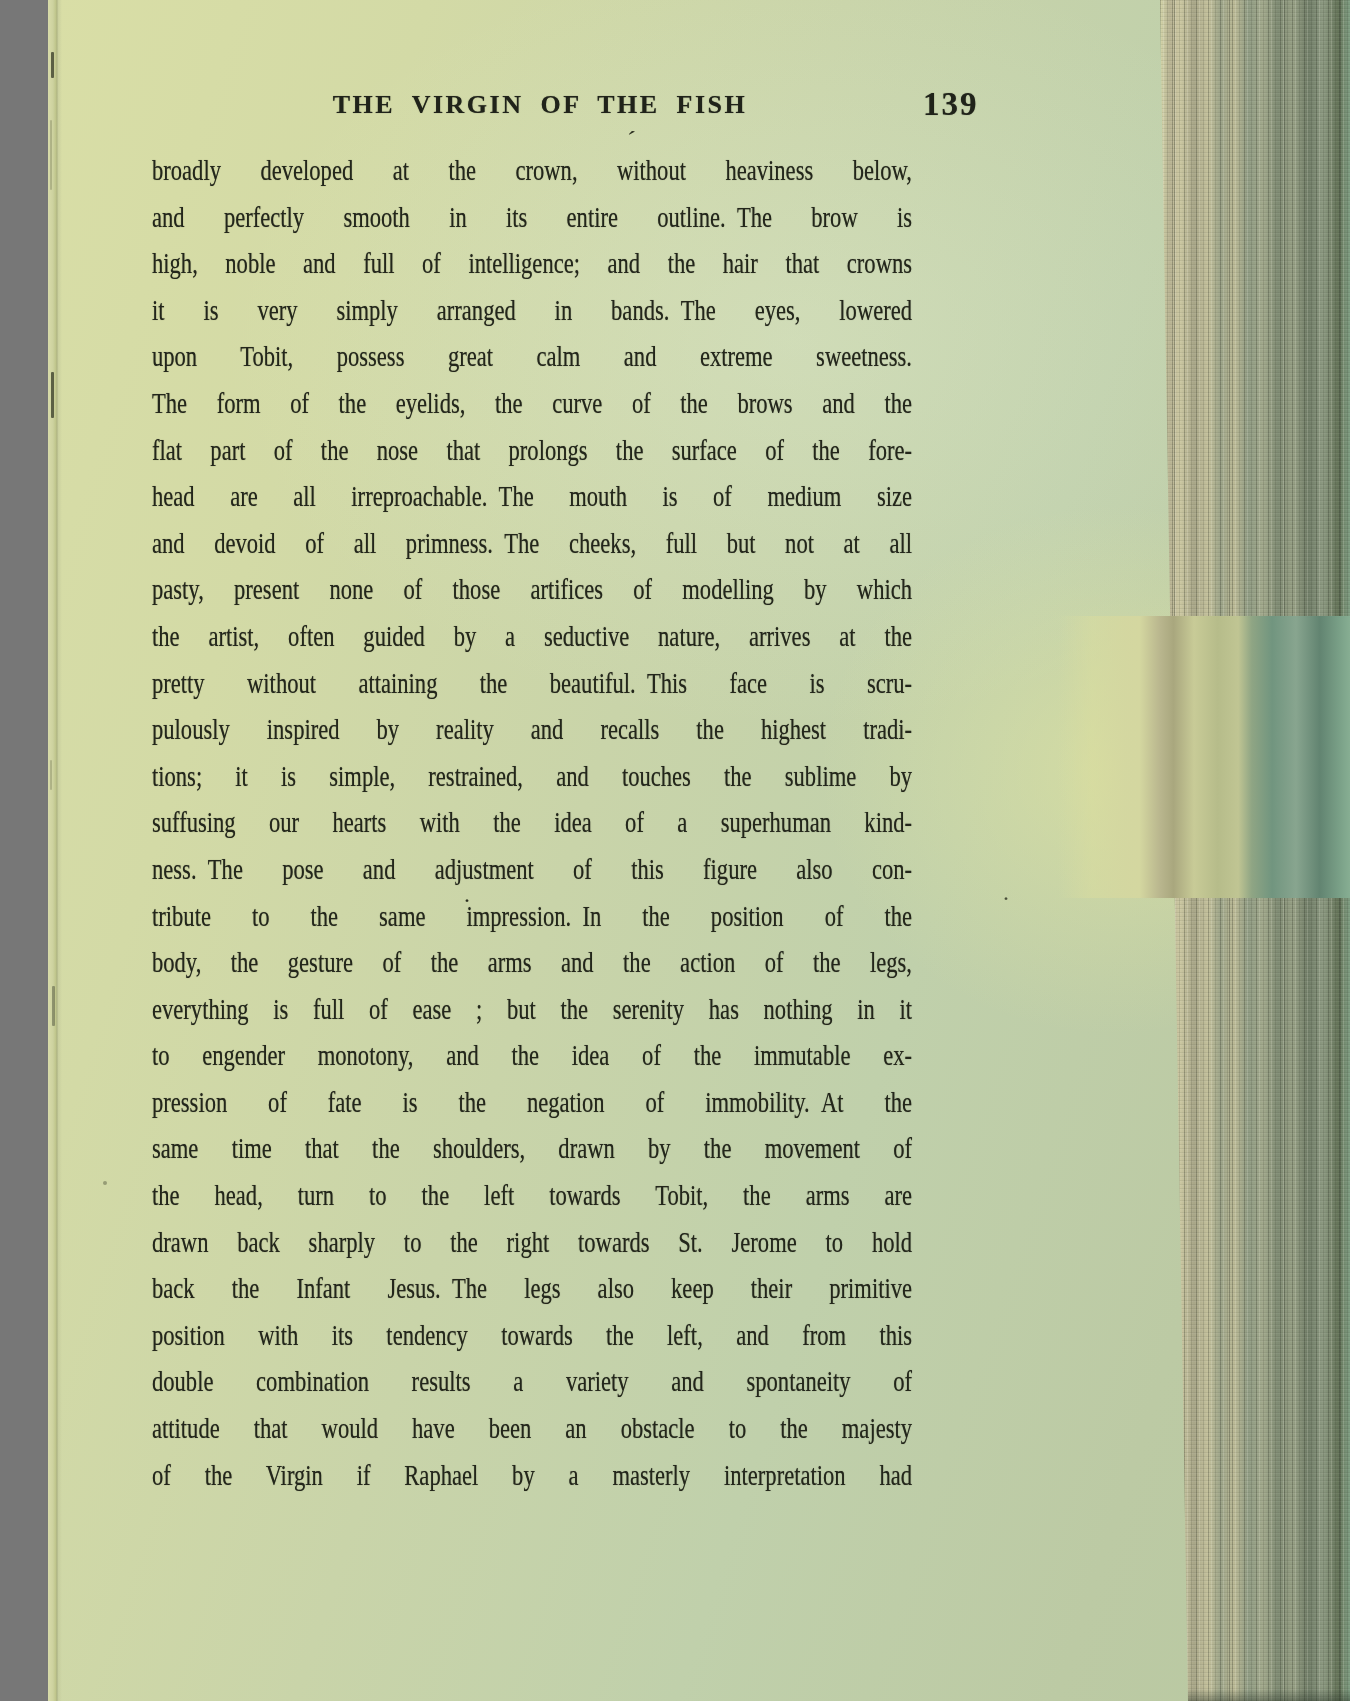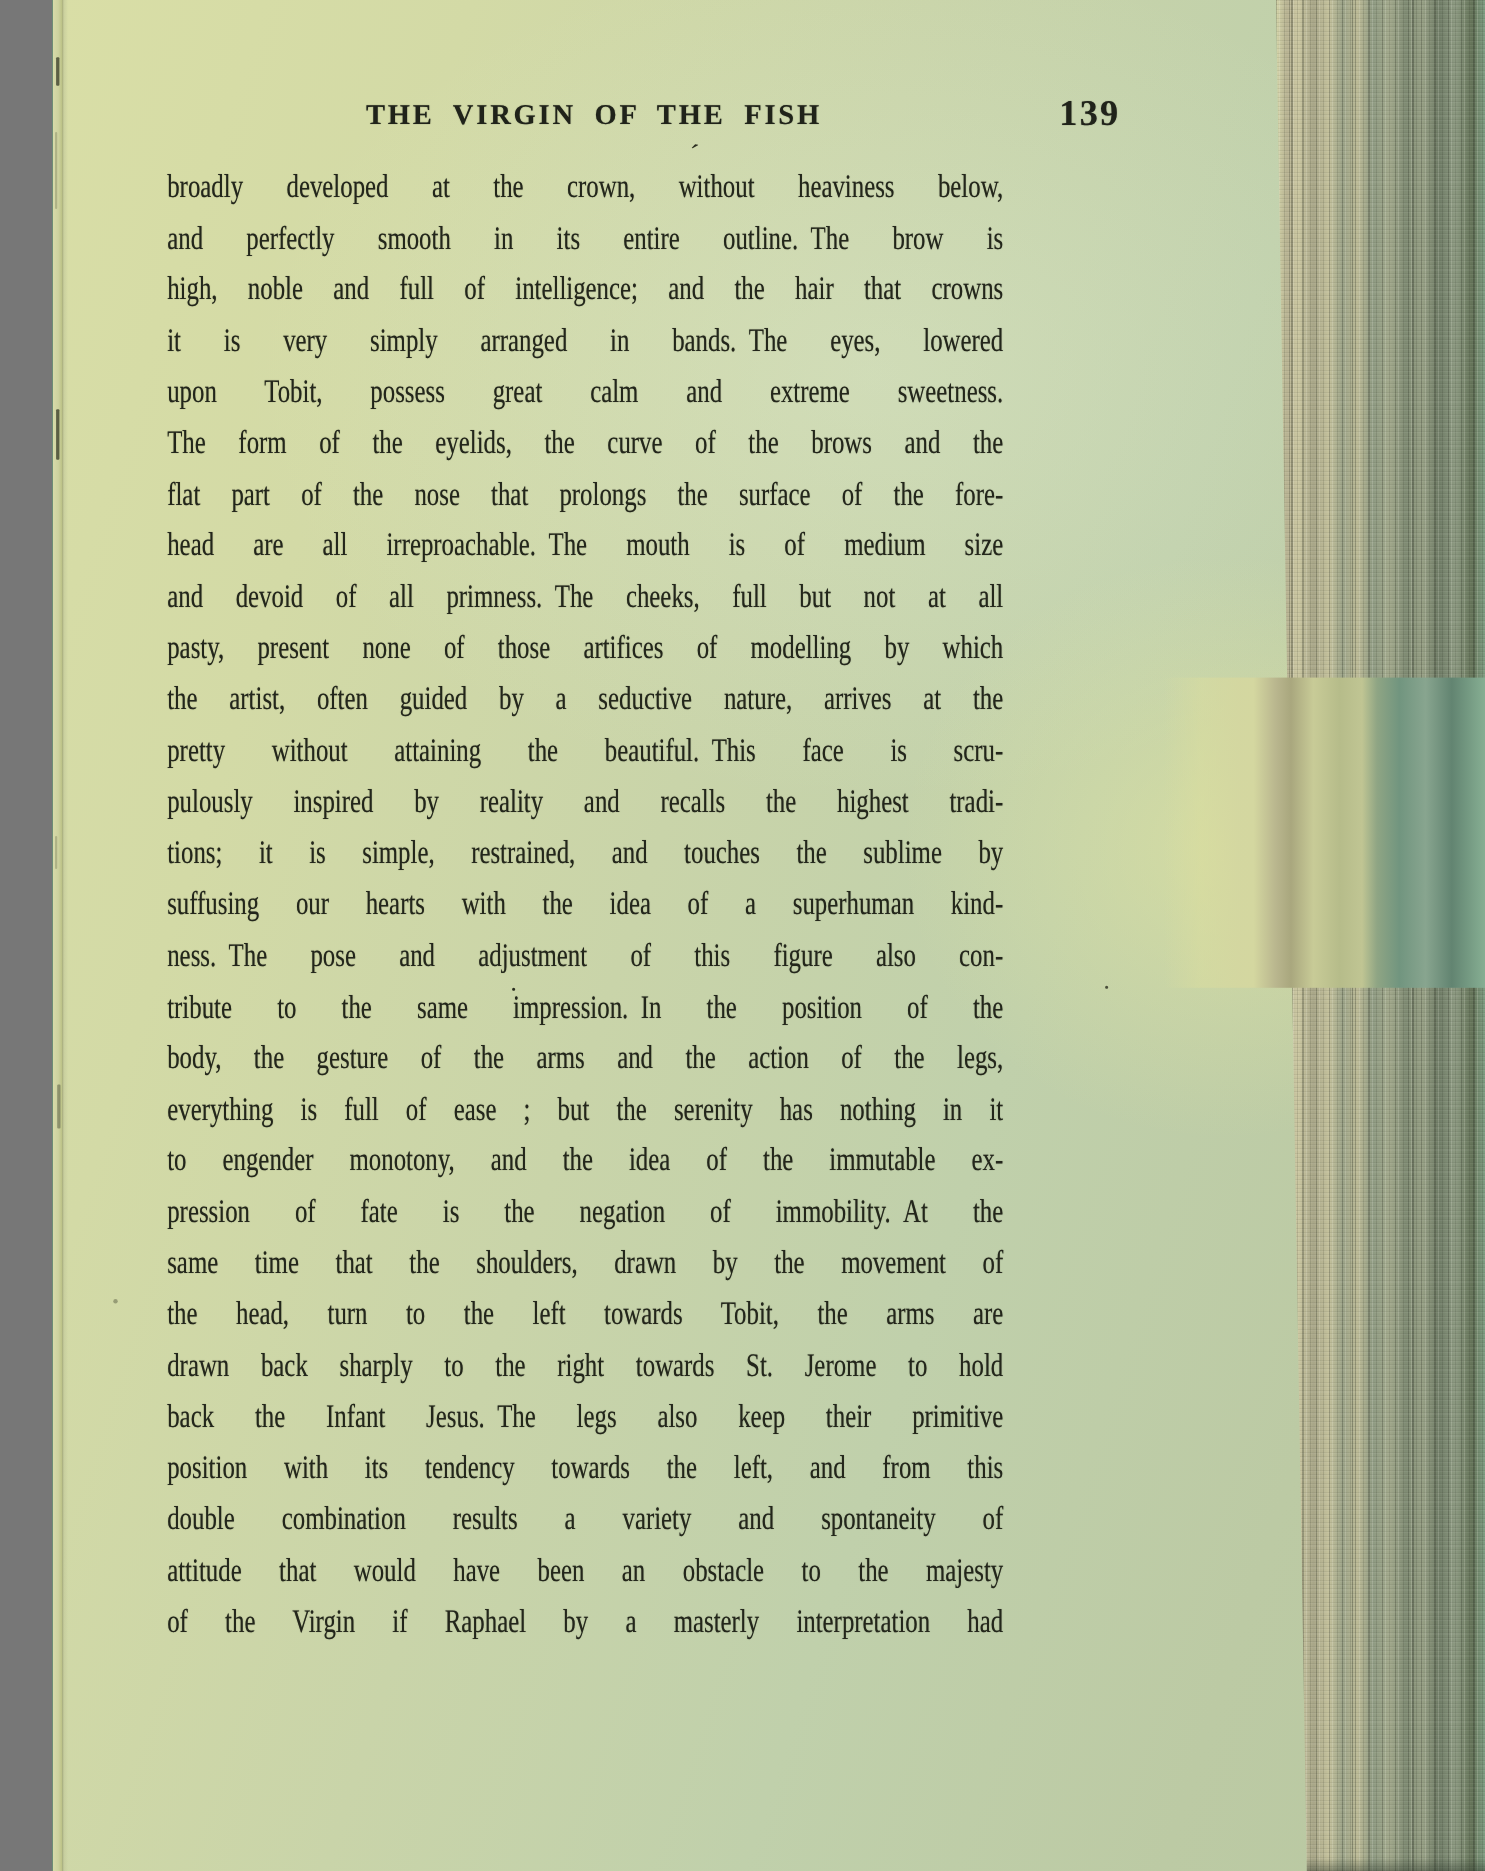--- a/index.html
+++ b/index.html
@@ -54,21 +54,21 @@
     background:#3f4537; transform:rotate(38deg);
   }
   
   .running-head {
     position:absolute; top:90px; left:492px; transform:translateX(-50%);
     font-size:26px; font-weight:bold; letter-spacing:2.5px; word-spacing:8px;
     color:#20231a; white-space:nowrap;
     text-shadow:0 0 1px rgba(30,33,22,0.5);
   }
   .page-number {
-    position:absolute; top:86px; left:915px;
+    position:absolute; top:86px; left:875px;
     font-size:33px; font-weight:bold; letter-spacing:2px; color:#20231a;
     text-shadow:0 0 1px rgba(30,33,22,0.5);
   }
   
   .text-block {
     position:absolute; left:104px; top:147px; width:760px;
     color:#23261b; text-shadow:0 0 1px rgba(30,33,22,0.5);
   }
   .line {
     width:1010px; height:46.6px; line-height:46.6px; font-size:30px;

